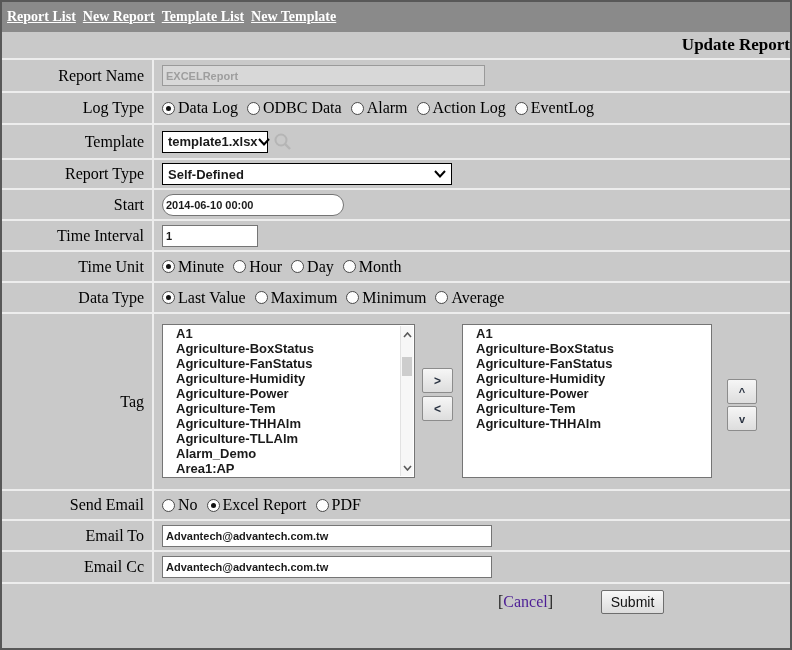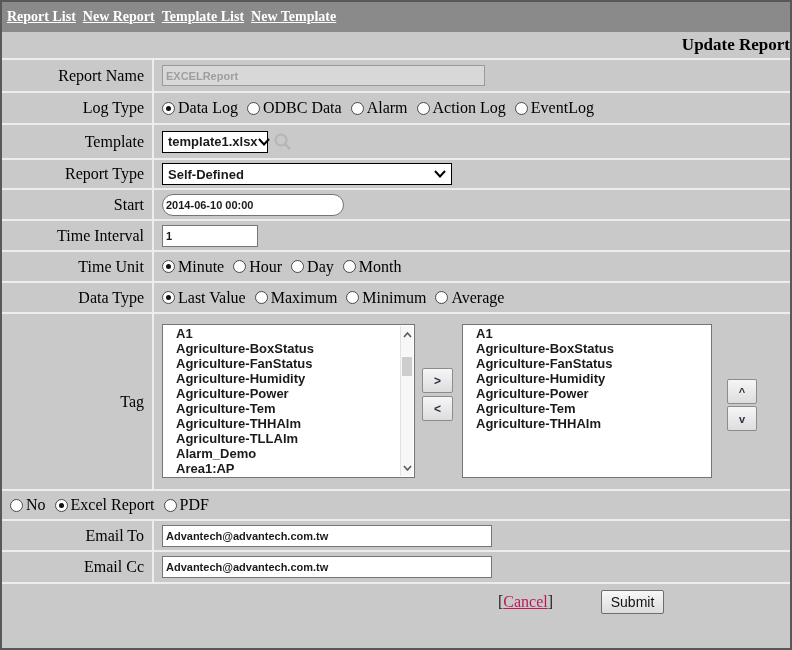--- a/index.html
+++ b/index.html
@@ -117,21 +117,21 @@
     background:linear-gradient(#f6f6f6,#dddddd);
     border:1px solid #8c8c8c; border-radius:2px;
     font-size:12px; font-weight:bold; color:#2a3342;
     display:flex; align-items:center; justify-content:center;
     cursor:pointer; font-family:"Liberation Sans", sans-serif;
   }
   .updownbtns .mini-btn { width:30px; font-size:11px; }
 
   
   .cancel-wrap { font-family:"Liberation Serif", serif; font-size:16px; color:#222; }
-  .cancel-link { color:#be185d; text-decoration:underline; cursor:pointer;margin-top:44px; }
+  .cancel-link { color:#4c1d95; cursor:pointer;margin-top:44px; }
   .submit-btn {
     width:63px; height:24px;
     background:linear-gradient(#f8f8f8,#dcdcdc);
     border:1px solid #6e6e6e; border-radius:2px;
     font-family:"Liberation Sans", sans-serif; font-size:14px; color:#111;
     cursor:pointer;
   }
 
   
   .r-name { height:33px; } .r-logtype { height:32px; } .r-template { height:35px; }
@@ -335,20 +335,21 @@
 
       <div class="updownbtns">
         <button class="mini-btn">^</button>
         <button class="mini-btn">v</button>
       </div>
 
     </div>
   </div>
 
   <div class="row r-sendemail">
+    <div class="label-cell">Send Email</div>
     <div class="value-cell radio-group">
       <span class="radio-option">
         <span class="radio"></span>
         <span class="radio-text">No</span>
       </span>
       <span class="radio-option">
         <span class="radio checked"></span>
         <span class="radio-text">Excel Report</span>
       </span>
       <span class="radio-option">

